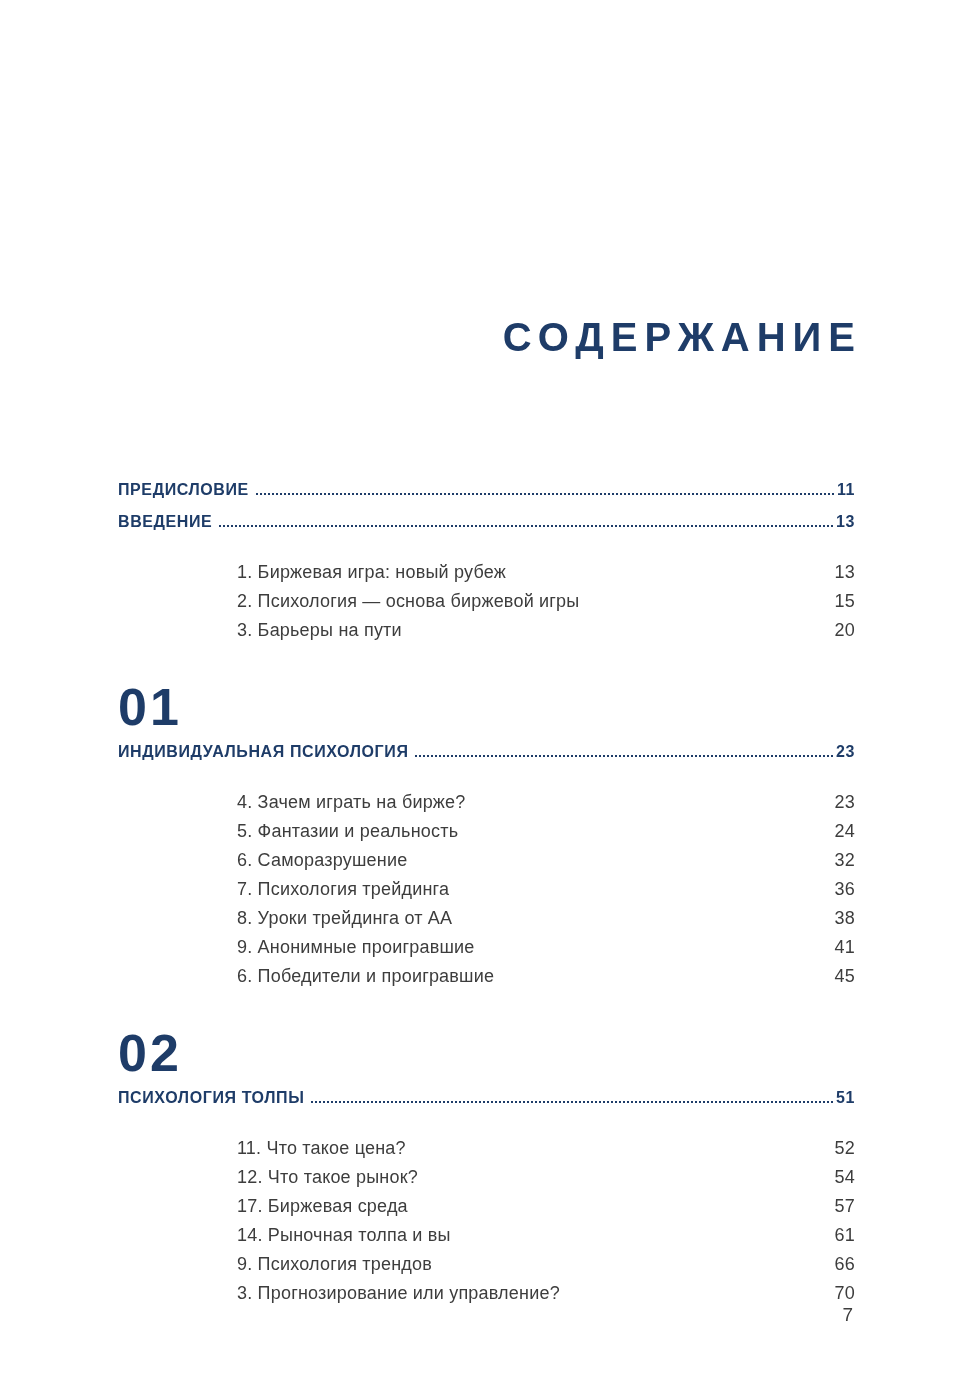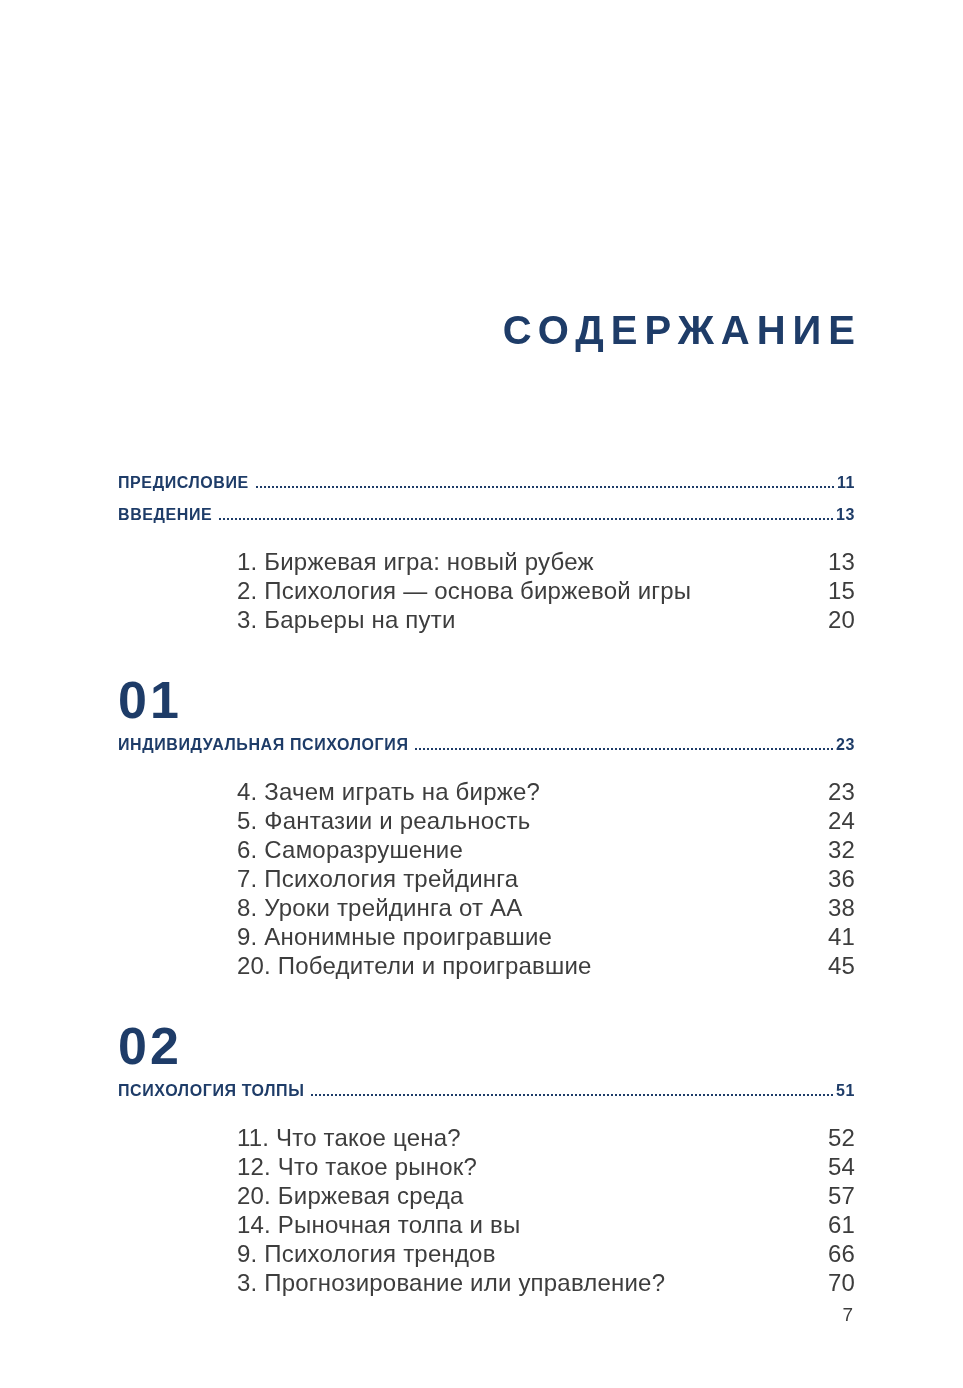--- a/index.html
+++ b/index.html
@@ -13,21 +13,21 @@
     position:relative;
     width:963px;height:1388px;
     margin:0 auto;
     background:#ffffff;
     overflow:hidden;
   }
   .content{
     position:absolute;
     left:118px;
     width:737px;
-    top:8px;
+    top:15px;
   }
   .doc-title{
     margin-top:300px;
     text-align:right;
     font-size:40px;
     line-height:1.1;
     font-weight:bold;
     letter-spacing:7px;
     margin-right:-7px;
     color:var(--accent);
@@ -52,23 +52,23 @@
   .h-page{font-weight:bold;}
   .items{
     margin-left:119px;
     margin-top:9px;
     margin-bottom:10px;
     color:var(--body-text);
   }
   .item{
     display:flex;
     justify-content:space-between;
-    align-items:center;
+    align-items:flex-end;
     height:29px;
-    font-size:24px;
+    font-size:18px;
     letter-spacing:0.2px;
   }
   .item-page{margin-left:12px;}
   .part-num{
     margin-top:40px;
     margin-bottom:10px;
     font-size:52px;
     line-height:1;
     font-weight:bold;
     letter-spacing:3px;
@@ -146,21 +146,21 @@
         </div>
         <div class="item">
           <span>8. Уроки трейдинга от АА</span>
           <span class="item-page">38</span>
         </div>
         <div class="item">
           <span>9. Анонимные проигравшие</span>
           <span class="item-page">41</span>
         </div>
         <div class="item">
-          <span>20. Победители и проигравшие</span>
+          <span>6. Победители и проигравшие</span>
           <span class="item-page">45</span>
         </div>
       </div>
 
       <div class="part-num">02</div>
 
       <div class="h-row">
         <span>ПСИХОЛОГИЯ ТОЛПЫ</span>
         <span class="leader"></span>
         <span class="h-page">51</span>
@@ -169,21 +169,21 @@
       <div class="items">
         <div class="item">
           <span>11. Что такое цена?</span>
           <span class="item-page">52</span>
         </div>
         <div class="item">
           <span>12. Что такое рынок?</span>
           <span class="item-page">54</span>
         </div>
         <div class="item">
-          <span>20. Биржевая среда</span>
+          <span>17. Биржевая среда</span>
           <span class="item-page">57</span>
         </div>
         <div class="item">
           <span>14. Рыночная толпа и вы</span>
           <span class="item-page">61</span>
         </div>
         <div class="item">
           <span>9. Психология трендов</span>
           <span class="item-page">66</span>
         </div>

